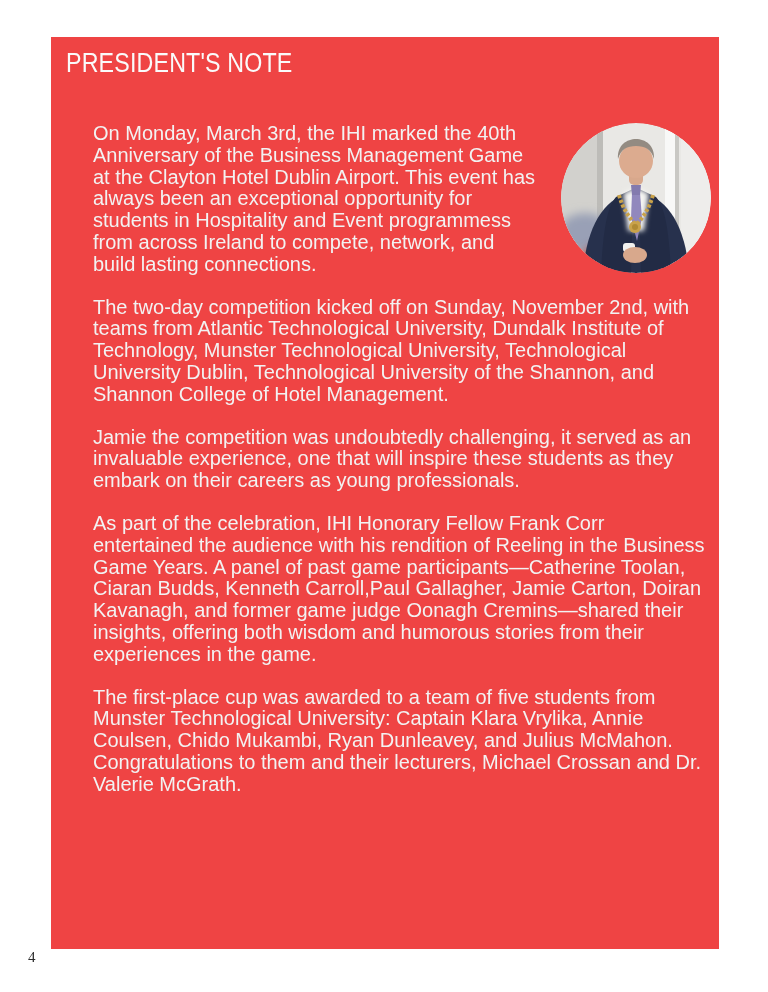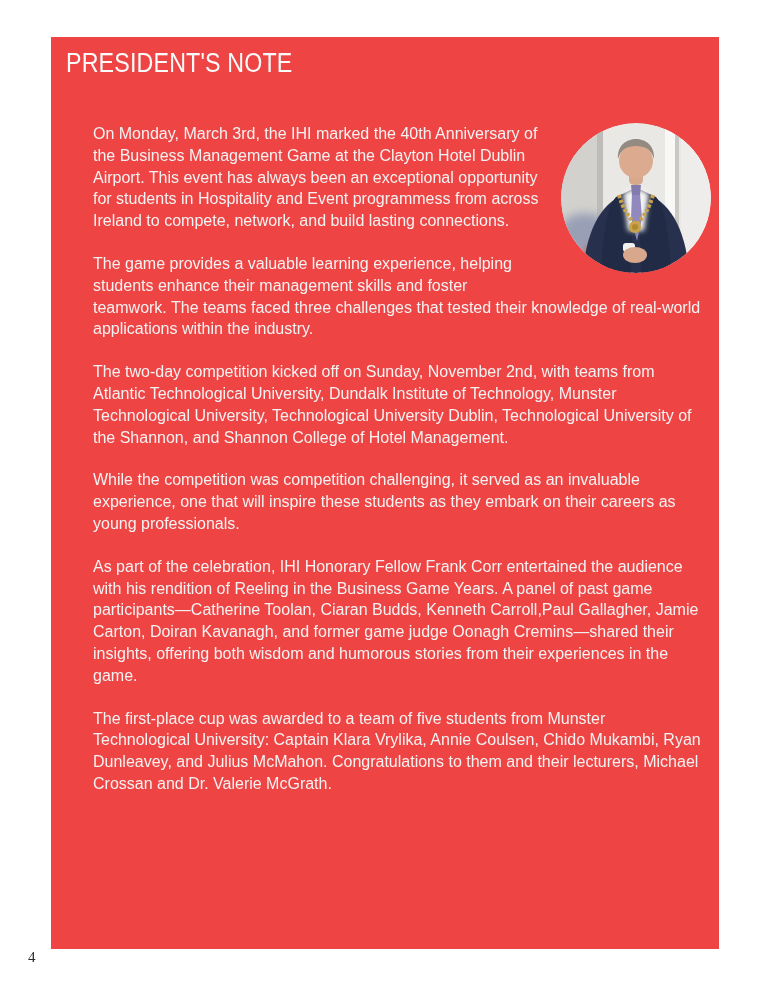--- a/index.html
+++ b/index.html
@@ -31,21 +31,21 @@
     line-height: 30px;
     letter-spacing: 0.2px;
     transform: scaleX(0.86);
     transform-origin: left center;
     white-space: nowrap;
   }
   .note-content {
     margin-left: 27px;
     width: 613px;
     color: #f2f2f2;
-    font-size: 16px;
+    font-size: 20px;
     line-height: 21.8px;
   }
   .note-content p {
     margin: 21px 0 0 0;
   }
   .note-content p.first-para {
     margin-top: 45px;
   }
   .photo-wrap {
     float: right;
@@ -116,21 +116,20 @@
             <path d="M92,72 C88,86 82,94 77,100" fill="none" stroke="#c9a24a" stroke-width="4" stroke-dasharray="3,2"></path>
             <circle cx="74" cy="104" r="6" fill="#c9a24a"></circle>
             <circle cx="74" cy="104" r="3" fill="#b08a33"></circle>
 
             <rect x="62" y="120" width="12" height="9" rx="3" fill="#f1f1ef"></rect>
             <ellipse cx="74" cy="132" rx="12" ry="8" fill="#d8a88c"></ellipse>
           </g>
         </svg>
       </div>
       <p class="first-para">On Monday, March 3rd, the IHI marked the 40th Anniversary of the Business Management Game at the Clayton Hotel Dublin Airport. This event has always been an exceptional opportunity for students in Hospitality and Event programmess from across Ireland to compete, network, and build lasting connections.</p>
-      <p>The game provides a valuable learning experience, helping students enhance their management skills and foster teamwork. The teams faced three challenges that tested their knowledge of real-world applications within the industry.</p>
       <p>The two-day competition kicked off on Sunday, November 2nd, with teams from Atlantic Technological University, Dundalk Institute of Technology, Munster Technological University, Technological University Dublin, Technological University of the Shannon, and Shannon College of Hotel Management.</p>
-      <p>While the competition was competition challenging, it served as an invaluable experience, one that will inspire these students as they embark on their careers as young professionals.</p>
+      <p>Jamie the competition was undoubtedly challenging, it served as an invaluable experience, one that will inspire these students as they embark on their careers as young professionals.</p>
       <p>As part of the celebration, IHI Honorary Fellow Frank Corr entertained the audience with his rendition of Reeling in the Business Game Years. A panel of past game participants—Catherine Toolan, Ciaran Budds, Kenneth Carroll,Paul Gallagher, Jamie Carton, Doiran Kavanagh, and former game judge Oonagh Cremins—shared their insights, offering both wisdom and humorous stories from their experiences in the game.</p>
       <p>The first-place cup was awarded to a team of five students from Munster Technological University: Captain Klara Vrylika, Annie Coulsen, Chido Mukambi, Ryan Dunleavey, and Julius McMahon. Congratulations to them and their lecturers, Michael Crossan and Dr. Valerie McGrath.</p>
     </div>
   </div>
   <div class="page-number">4</div>
 </div>
 
 </body></html>

